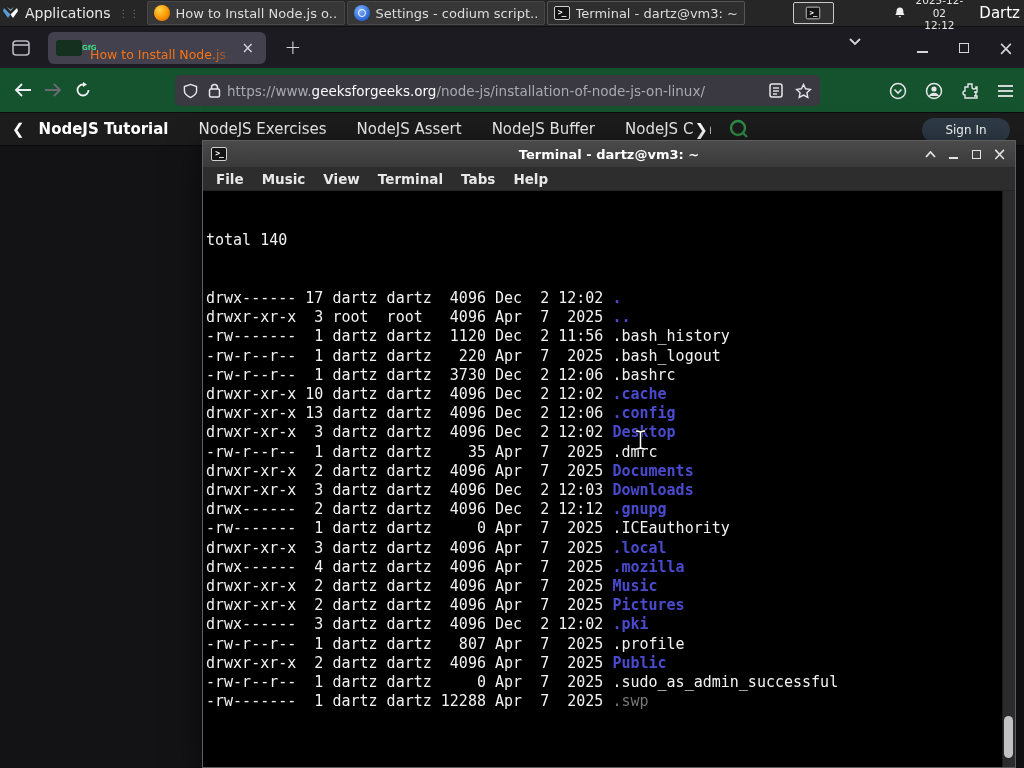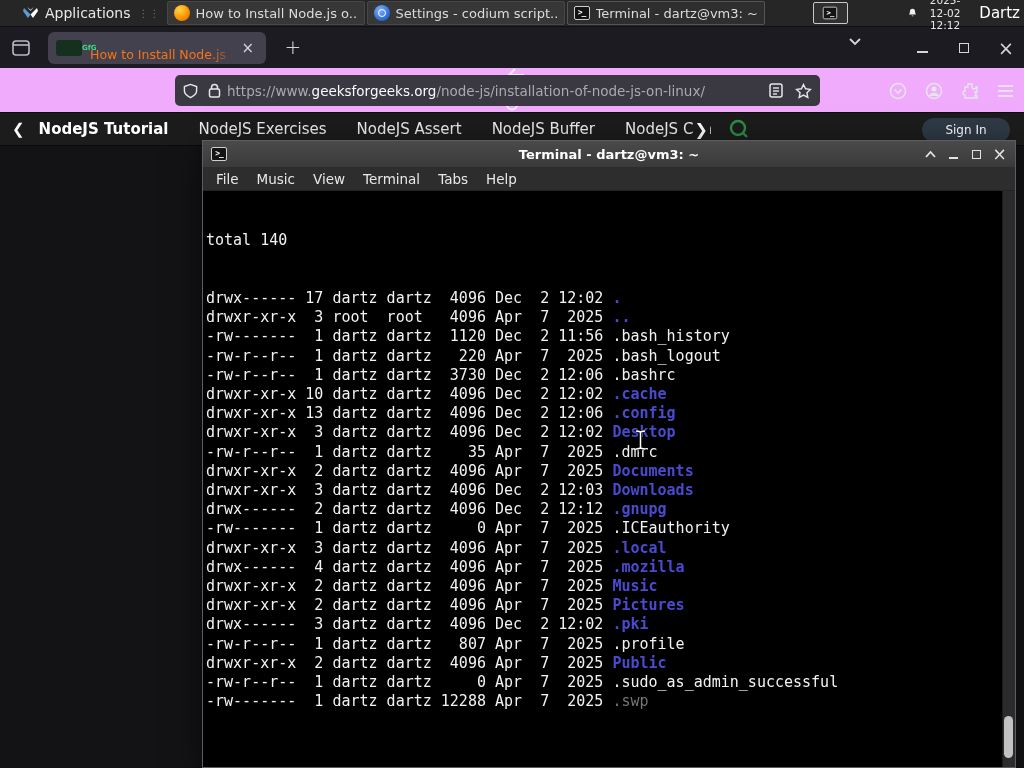--- a/index.html
+++ b/index.html
@@ -2,21 +2,21 @@
 <html><head>
 <meta charset="utf-8">
 <style>
   * { margin:0; padding:0; box-sizing:border-box; }
   html,body { width:1024px; height:768px; overflow:hidden; background:#131316;
     font-family:"DejaVu Sans","Liberation Sans",sans-serif; }
 
   
   #panel { position:absolute; left:0; top:0; width:1024px; height:27px;
     background:#262626; border-bottom:1px solid #101010; display:flex; align-items:center; z-index:50; }
-  #app-btn { display:flex; align-items:center; gap:6px; height:27px; padding:0 8px 0 22px; color:#e8e8e8; font-size:14px; }
+  #app-btn { display:flex; align-items:center; gap:6px; height:27px; padding:0 8px 0 2px; color:#e8e8e8; font-size:14px; }
   #panel-handle { color:#6f6f6f; font-size:10px; letter-spacing:1px; margin-right:6px; }
   .task-btn { width:198px; height:24px; margin-right:2px; background:#373737; border:1px solid #474747;
     border-radius:2px; display:flex; align-items:center; gap:6px; padding:0 6px; overflow:hidden; }
   .task-btn.pressed { background:#2e2e2e; border-color:#555; }
   .task-label { color:#dcdcdc; font-size:13px; white-space:nowrap; overflow:hidden; }
   .task-icon { width:16px; height:16px; flex:0 0 16px; border-radius:50%; position:relative; }
   .task-icon.firefox { background:radial-gradient(circle at 35% 30%, #ffd54a, #ff9500 55%, #d96a00 90%); }
   .task-icon.settings { background:radial-gradient(circle at 38% 32%, #7db0ff, #2a66d4 70%, #1c4ba6); }
   .task-icon.settings::after { content:""; position:absolute; left:4px; top:4px; width:6px; height:6px;
     border:1.5px solid #fff; border-radius:50%; }
@@ -42,22 +42,22 @@
     -webkit-mask-image:linear-gradient(90deg,#000 85%,transparent); mask-image:linear-gradient(90deg,#000 85%,transparent); }
   #tab-close { color:#d5d5dc; font-size:15px; line-height:15px; padding:2px 4px; border-radius:3px; }
   #newtab-btn { position:absolute; left:280px; top:8px; color:#d5d5dc; font-size:20px; font-weight:300;
     width:26px; height:26px; text-align:center; line-height:24px; border-radius:4px; }
   #alltabs-btn { position:absolute; left:848px; top:10px; }
   .win-ctrls { position:absolute; right:10px; top:0; height:41px; display:flex; align-items:center; gap:26px; }
   .wc { color:#d5d5dc; font-size:15px; display:flex; align-items:center; justify-content:center; width:16px; height:16px; }
   .wc .boxglyph { width:10px; height:10px; border:1.5px solid #d5d5dc; }
   .wc .minglyph { width:11px; height:0; border-top:2px solid #d5d5dc; }
 
-  #toolbar { height:45px; background:#f0abfc; display:flex; align-items:center; position:relative;
-    border-bottom:1px solid #0c0c0d;flex-direction:column; }
+  #toolbar { height:45px; background:#14532d; display:flex; align-items:center; position:relative;
+    border-bottom:1px solid #0c0c0d; }
   .nav-ic { width:30px; height:30px; display:flex; align-items:center; justify-content:center; border-radius:4px; }
   #back-btn { margin-left:8px; }
   #urlbar { position:absolute; left:175px; top:7px; width:645px; height:31px; background:#3a3941; border-radius:5px;
     display:flex; align-items:center; padding:0 8px; }
   #url-text { font-size:13.5px; white-space:nowrap; overflow:hidden; flex:1; margin-left:6px; }
   #url-text .dim { color:#a9a9b1; }
   #url-text .host { color:#fbfbfe; }
   #toolbar-right { position:absolute; right:10px; top:0; height:45px; display:flex; align-items:center; gap:18px; }
 
   
@@ -78,21 +78,21 @@
     border:1px solid #5e5e5e; box-shadow:0 8px 30px rgba(0,0,0,.6); display:flex; flex-direction:column; }
   #term-titlebar { height:26px; background:linear-gradient(#4a4a4a,#3a3a3a); display:flex; align-items:center;
     padding:0 8px; position:relative; }
   #term-title { position:absolute; left:0; right:0; text-align:center; color:#ffffff; font-weight:bold; font-size:13px; }
   #term-ctrls { margin-left:auto; display:flex; align-items:center; gap:8px; z-index:2; }
   .tc { color:#e3e3e3; font-size:13px; width:15px; height:15px; display:flex; align-items:center; justify-content:center; }
   .tc .boxglyph { width:9px; height:9px; border:1.5px solid #e3e3e3; }
   .tc .minglyph { width:9px; height:0; border-top:2px solid #e3e3e3; margin-top:7px; }
   #term-menubar { height:24px; background:#2d2d2d; display:flex; align-items:center; padding-left:4px;
     border-bottom:1px solid #232323; }
-  .menu-item { color:#e8e8e8; font-size:13.5px; padding:2px 9px; }
+  .menu-item { color:#e8e8e8; font-size:13.5px; padding:2px 9px;font-weight:bold; }
   #term-body { flex:1; background:#000; position:relative; overflow:hidden;
     font-family:"DejaVu Sans Mono","Liberation Mono",monospace; font-size:15px; line-height:19.2px;
     color:#f2f2f2; padding:2px 14px 0 3px; white-space:pre; }
   .t-green { color:#3ec43e; font-weight:bold; }
   .t-dir  { color:#4a4ace; font-weight:bold; }
   .t-dim  { color:#767676; }
   #term-scroll { position:absolute; right:0; top:0; bottom:0; width:13px; background:#2b2b2b;
     border-left:1px solid #1a1a1a; }
   #term-thumb { position:absolute; right:2px; bottom:9px; width:9px; height:42px; background:#c2c2c2; border-radius:5px; }
 

